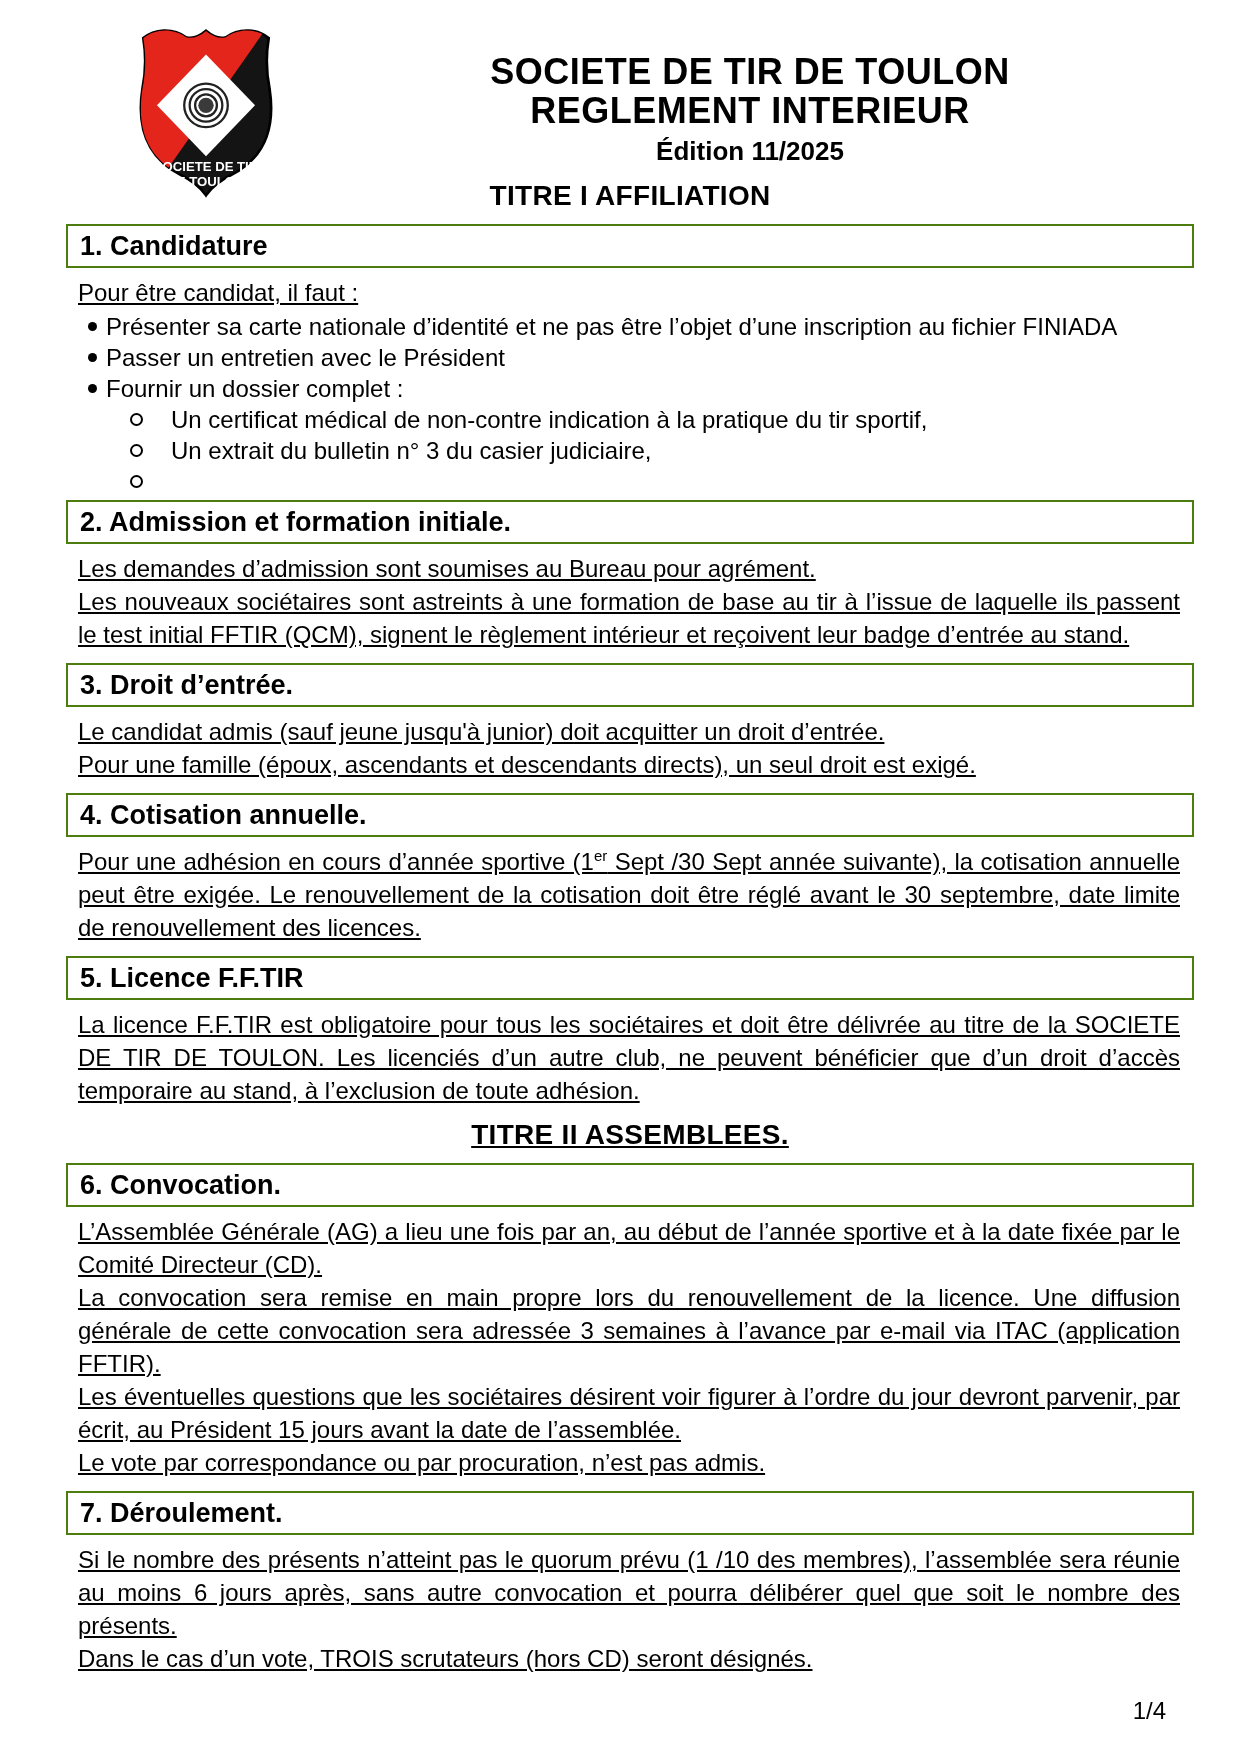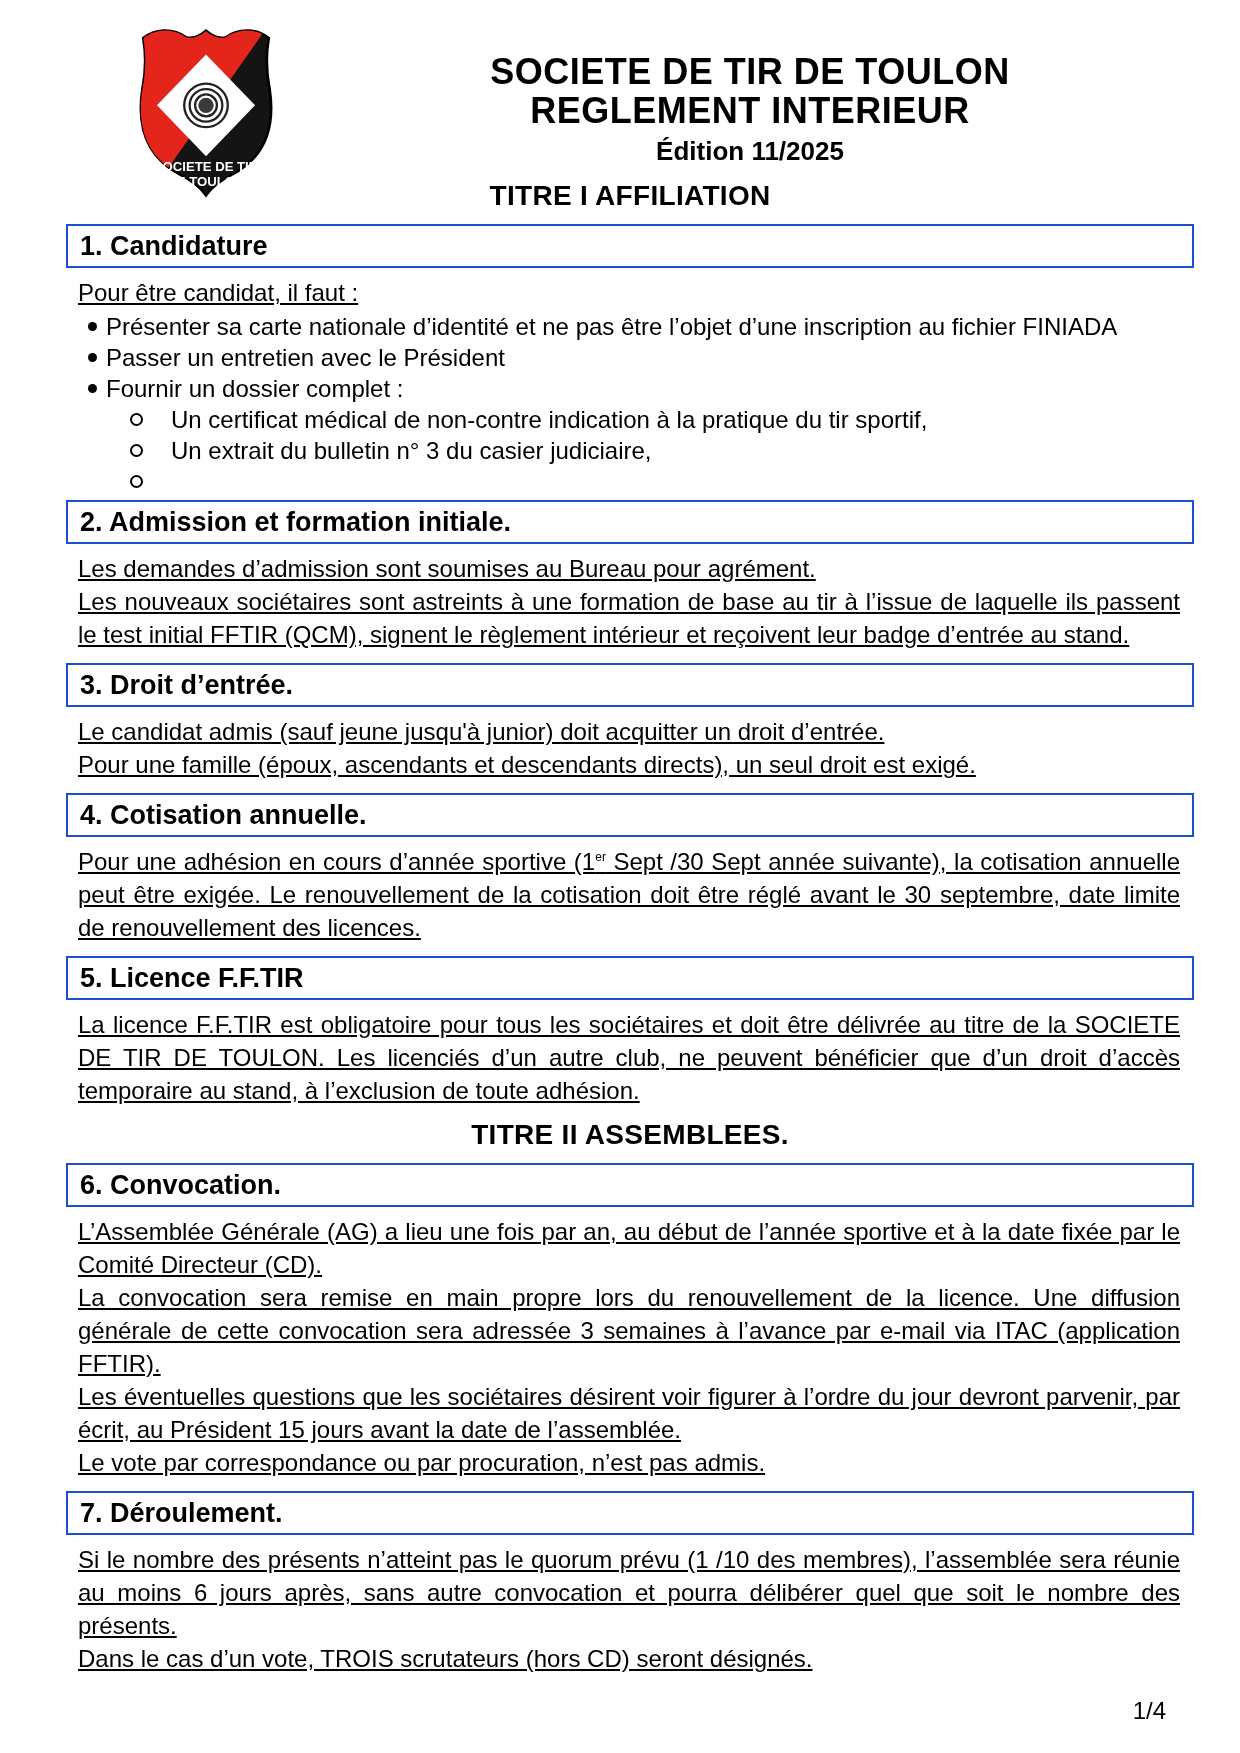--- a/index.html
+++ b/index.html
@@ -11,33 +11,33 @@
   
   .logo { position:absolute; top:20px; left:120px; width:172px; height:178px; }
   .logo svg { width:100%; height:100%; display:block; }
   
   .header-text { position:absolute; top:52px; left:310px; width:880px; text-align:center; }
   .header-title { font-size:36px; font-weight:bold; line-height:39px; letter-spacing:0.5px; }
   .header-edition { font-size:26px; font-weight:bold; line-height:30px; margin-top:6px; }
   
   .content { position:absolute; top:180px; left:66px; width:1128px; }
   .titre { text-align:center; font-size:28px; font-weight:bold; line-height:32px; letter-spacing:0.3px; }
-  .titre-2 { margin-top:12px; }
+  .titre-2 { margin-top:12px;text-decoration:underline; }
   .sec-box {
-    border:2px solid #1d4ed8; margin:12px 0 8px 0; padding:2px 12px;
+    border:2px solid #4d7c0f; margin:12px 0 8px 0; padding:2px 12px;
     font-size:27px; font-weight:bold; line-height:36px;
   }
   .sec-box h2 { margin:0; font-size:inherit; font-weight:inherit; line-height:inherit; }
   .para {
     margin:0; padding:0 14px 0 12px; font-size:24px; line-height:33px;
     text-align:justify;
     text-decoration:underline;
   }
   .para.no-justify { text-align:left; }
-  sup { font-size:12px; line-height:0; }
+  sup { font-size:15px; line-height:0; }
   
   .bullets { margin-top:2px; }
   .bullet-item { display:flex; align-items:flex-start; font-size:24px; line-height:31px; }
   .dot {
     flex:0 0 auto; width:9px; height:9px; background:#000; border-radius:50%;
     margin:11px 0 0 22px;
   }
   .bullet-text { margin-left:9px; white-space:nowrap; }
   .sub-item { display:flex; align-items:flex-start; font-size:24px; line-height:31px; }
   .circ {

